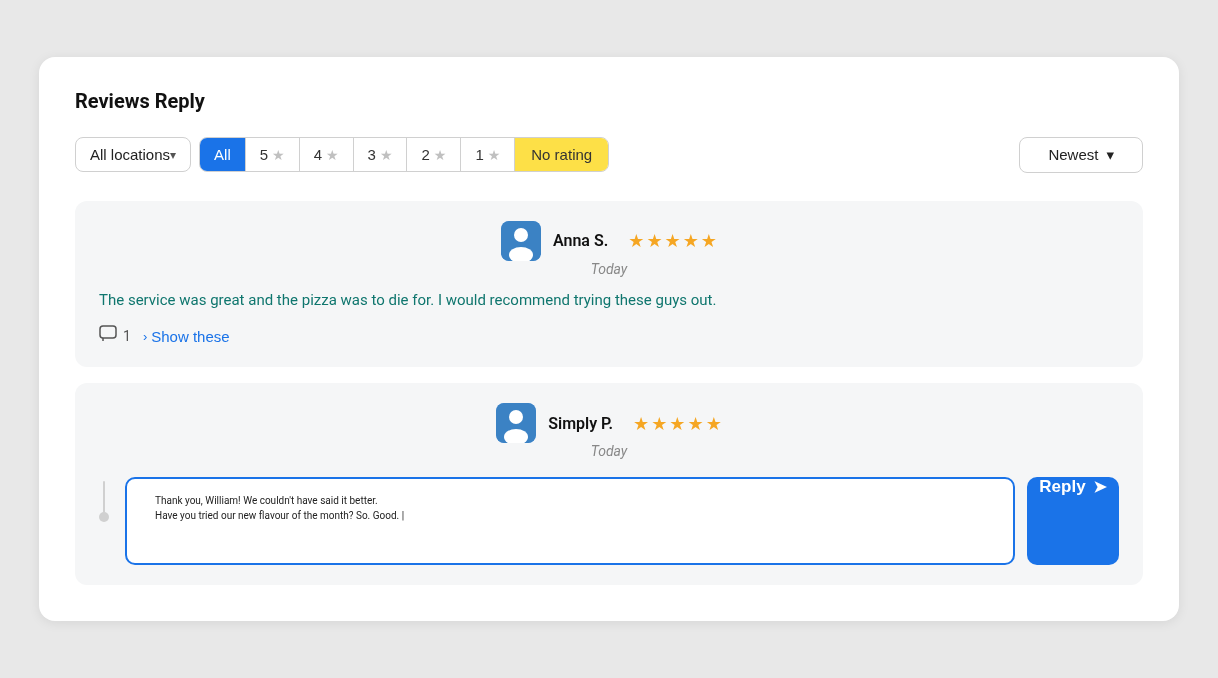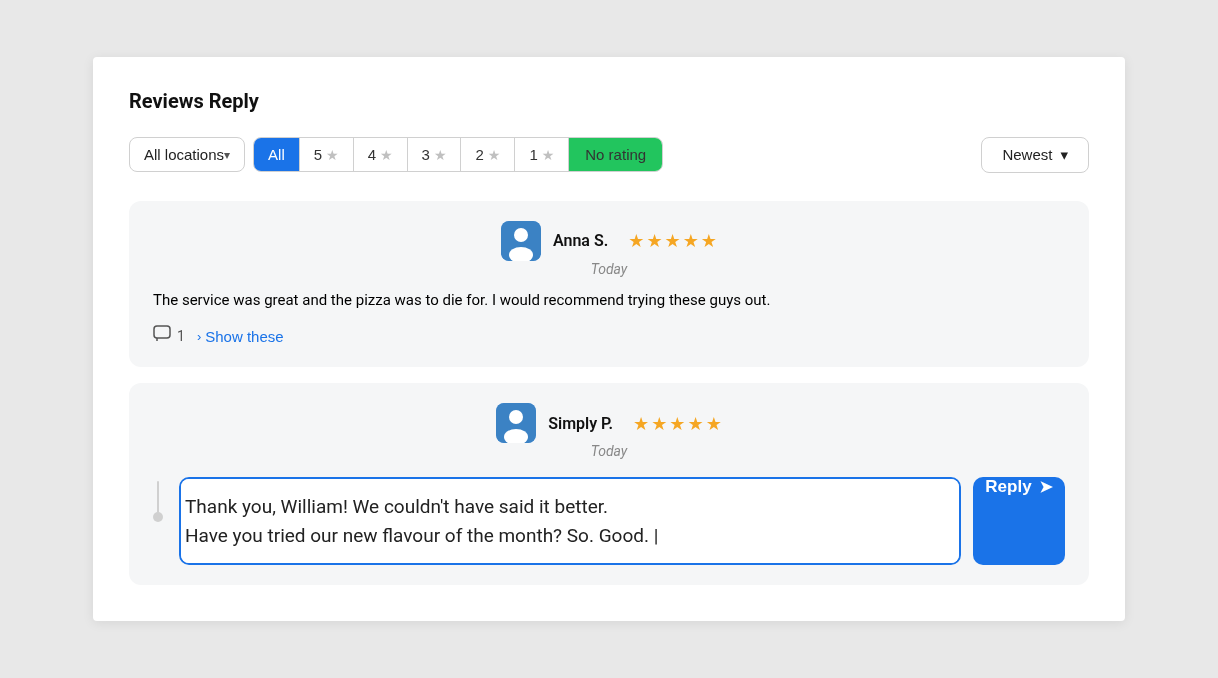--- a/index.html
+++ b/index.html
@@ -7,23 +7,23 @@
       background: #e8e8e8;
       font-family: -apple-system, BlinkMacSystemFont, 'Segoe UI', Roboto, sans-serif;
       display: flex;
       align-items: center;
       justify-content: center;
       min-height: 100vh;
       padding: 20px;
     }
     .container {
       background: #fff;
-      border-radius: 4px;
+      border-radius: 16px;
       padding: 32px 36px 36px 36px;
-      width: 1032px;
+      width: 1140px;
       max-width: 100%;
       box-shadow: 0 2px 12px rgba(0,0,0,0.08);
     }
     .page-title {
       font-size: 20px;
       font-weight: 700;
       color: #111;
       margin-bottom: 24px;
     }
     .filters-row {
@@ -76,32 +76,32 @@
       color: #fff;
     }
     .rating-btn .star {
       color: #c0c0c0;
       font-size: 14px;
     }
     .no-rating-btn {
       padding: 8px 16px;
       font-size: 15px;
       color: #333;
-      background: #22c55e;
+      background: #fde047;
       border: none;
       cursor: pointer;
     }
     .sort-dropdown {
       margin-left: auto;
       display: flex;
       align-items: center;
       gap: 8px;
       border: 1px solid #d0d0d0;
       border-radius: 8px;
-      padding: 8px 20px;
+      padding: 8px 28px;
       font-size: 15px;
       color: #222;
       background: #fff;
       cursor: pointer;
     }
     .reviews-list {
       display: flex;
       flex-direction: column;
       gap: 16px;
     }
@@ -147,21 +147,21 @@
       color: #f5a623;
       font-size: 18px;
     }
     .review-date {
       font-size: 14px;
       color: #888;
       font-style: italic;
     }
     .review-text {
       font-size: 15px;
-      color: #000000;
+      color: #0f766e;
       line-height: 1.5;
       margin-bottom: 14px;
     }
     .review-footer {
       display: flex;
       align-items: center;
       gap: 12px;
     }
     .comment-icon-wrap {
       display: flex;
@@ -217,22 +217,22 @@
     .reply-input-wrap {
       flex: 1;
       display: flex;
       gap: 12px;
       align-items: flex-start;
     }
     .reply-textarea {
       flex: 1;
       border: 2px solid #1a73e8;
       border-radius: 10px;
-      padding: 14px 4px;
-      font-size: 19px;
+      padding: 14px 28px;
+      font-size: 10px;
       color: #222;
       line-height: 1.5;
       resize: none;
       outline: none;
       height: 88px;
       font-family: inherit;
     }
     .reply-button {
       background: #1a73e8;
       color: #fff;

